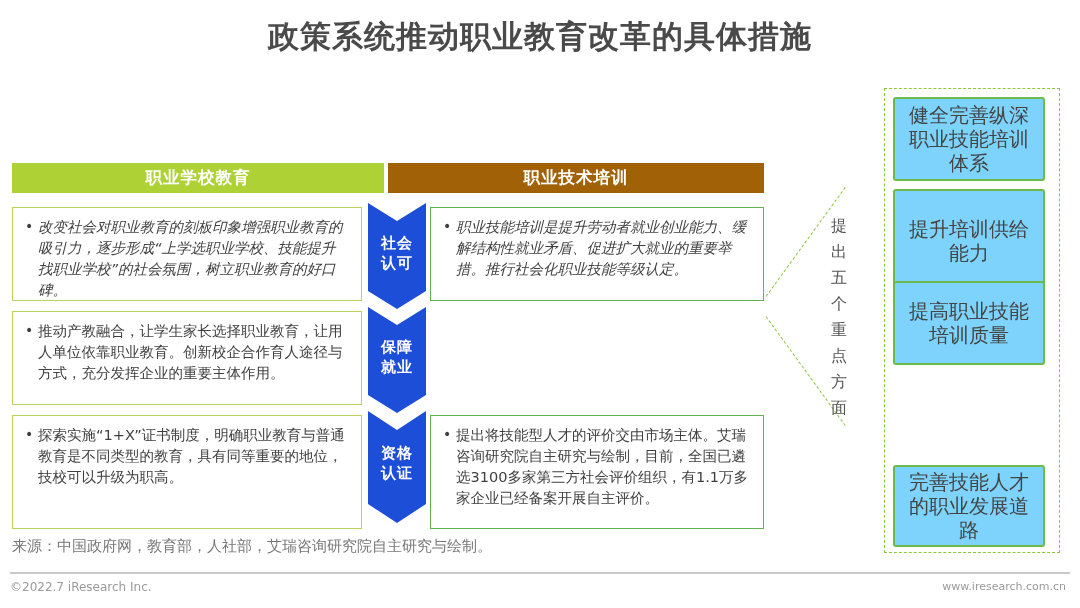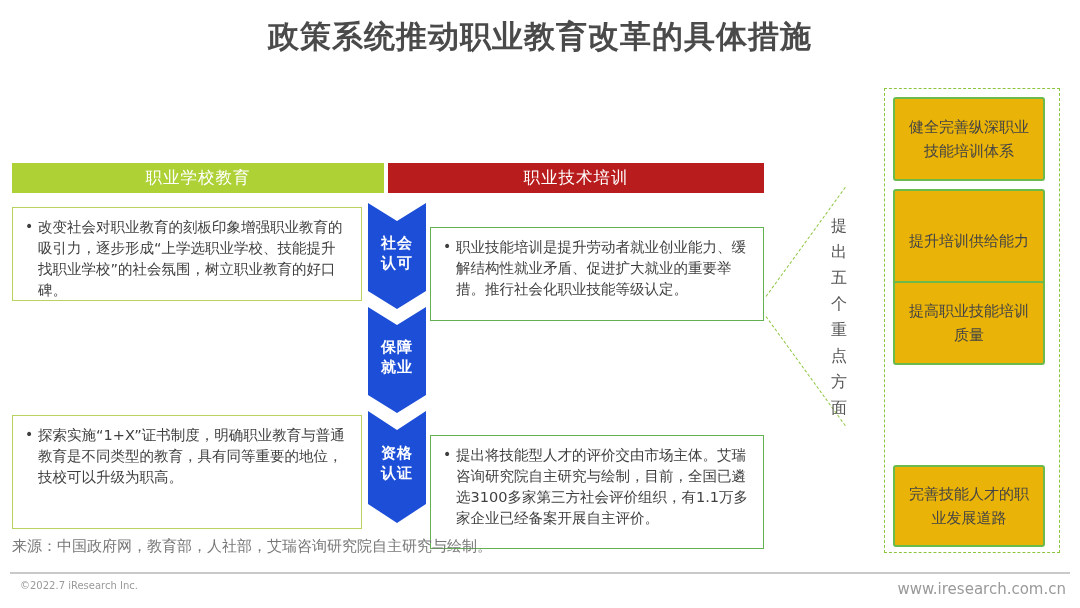--- a/index.html
+++ b/index.html
@@ -47,25 +47,25 @@
     height: 30px;
   }
   .col-header {
     position: absolute;
     top: 0;
     height: 30px;
     line-height: 30px;
     text-align: center;
     color: #ffffff;
     font-size: 16.5px;
-    font-weight: normal;
+    font-weight: bold;
     letter-spacing: 1px;
   }
   .col-header.left  { left: 0px;   width: 372px; background: #aed136; }
-  .col-header.right { left: 376px; width: 376px; background: #b91c1c; }
+  .col-header.right { left: 376px; width: 376px; background: #a16207; }
 
   .cell {
     position: absolute;
     box-sizing: border-box;
     background: #ffffff;
     padding: 9px 12px 9px 10px;
     font-size: 14.5px;
     line-height: 21px;
     color: #3f3f3f;
   }
@@ -74,23 +74,23 @@
   .cell li:before {
     content: "•";
     position: absolute;
     left: -13px;
     top: -1px;
     font-size: 14px;
     color: #3f3f3f;
   }
 
   .cell.left  { left: 0px;   width: 350px; border: 1.5px solid #b9d45e; }
-  .cell.right { left: 418px; width: 334px; border: 1.5px solid #63b252; margin-top: 20px; }
-
-  .row1 { top: 44px;  height: 94px; }
+  .cell.right { left: 418px; width: 334px; border: 1.5px solid #63b252; }
+
+  .row1 { top: 44px;  height: 94px; font-style: italic; }
   .row2 { top: 148px; height: 94px; }
   .row3 { top: 252px; height: 114px; }
 
   
   .chev-col {
     position: absolute;
     left: 356px;
     top: 40px;
     width: 58px;
     height: 320px;
@@ -124,23 +124,23 @@
     border: 1.6px dashed #8cc63f;
     box-sizing: border-box;
   }
   .focus-box {
     position: absolute;
     left: 8px;
     width: 152px;
     box-sizing: border-box;
     border: 2px solid #6cba4b;
     border-radius: 3px;
-    background: #eab308;
+    background: #7dd3fc;
     color: #444444;
-    font-size: 15px;
+    font-size: 20px;
     line-height: 24px;
     text-align: center;
     display: flex;
     align-items: center;
     justify-content: center;
     padding: 2px 7px;
   }
   .fb1 { top: 8px;   height: 84px; }
   .fb2 { top: 100px; height: 103px; }
   .fb3 { top: 192px; height: 84px; }
@@ -181,30 +181,30 @@
   #footer-rule {
     position: absolute;
     left: 10px;
     top: 572px;
     width: 1060px;
     height: 2px;
     background: #c9c9c9;
   }
   #footer-left {
     position: absolute;
-    left: 20px;
+    left: 10px;
     top: 580px;
-    font-size: 10px;
+    font-size: 12px;
     color: #9a9a9a;
   }
   #footer-right {
     position: absolute;
     right: 14px;
     top: 580px;
-    font-size: 15px;
+    font-size: 11px;
     color: #9a9a9a;
   }
 </style>
 </head>
 <body>
 
 <div id="page-title">政策系统推动职业教育改革的具体措施</div>
 
 <div id="matrix">
 
@@ -217,20 +217,25 @@
     <ul>
         <li>改变社会对职业教育的刻板印象增强职业教育的吸引力，逐步形成“上学选职业学校、技能提升找职业学校”的社会氛围，树立职业教育的好口碑。</li>
       </ul>
   </div>
   <div class="cell right row1">
     <ul>
         <li>职业技能培训是提升劳动者就业创业能力、缓解结构性就业矛盾、促进扩大就业的重要举措。推行社会化职业技能等级认定。</li>
       </ul>
   </div>
 
+  <div class="cell left row2">
+    <ul>
+        <li>推动产教融合，让学生家长选择职业教育，让用人单位依靠职业教育。创新校企合作育人途径与方式，充分发挥企业的重要主体作用。</li>
+      </ul>
+  </div>
 
   <div class="cell left row3">
     <ul>
         <li>探索实施“1+X”证书制度，明确职业教育与普通教育是不同类型的教育，具有同等重要的地位，技校可以升级为职高。</li>
       </ul>
   </div>
   <div class="cell right row3">
     <ul>
         <li>提出将技能型人才的评价交由市场主体。艾瑞咨询研究院自主研究与绘制，目前，全国已遴选3100多家第三方社会评价组织，有1.1万多家企业已经备案开展自主评价。</li>
       </ul>

